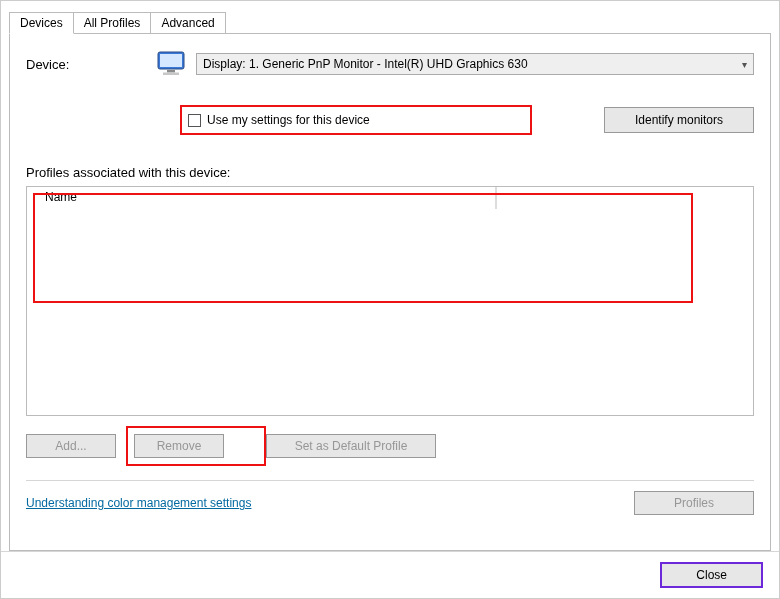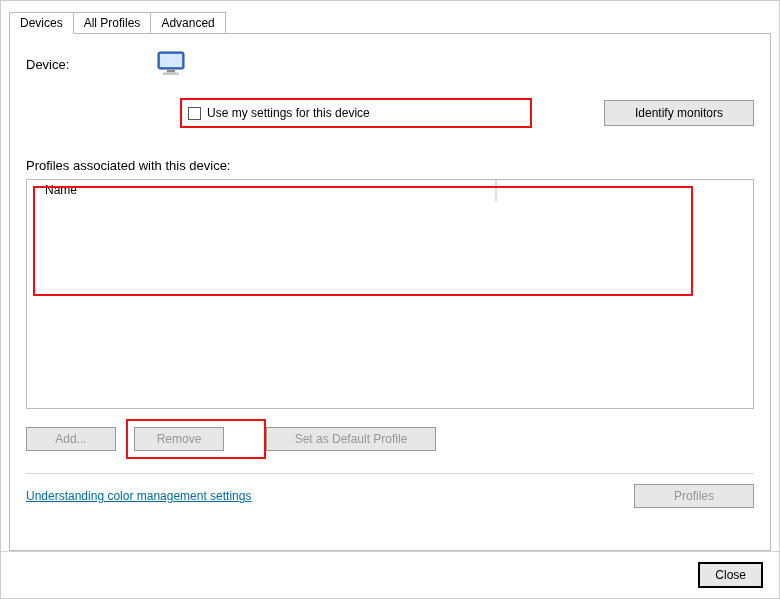--- a/index.html
+++ b/index.html
@@ -43,21 +43,21 @@
   .device-label { width: 120px; font-size: 13px; }
   .monitor-icon-wrap { width: 34px; display:flex; justify-content:center; }
   .device-select {
     flex: 1; height: 22px; background: #efefef; border: 1px solid #aaa;
     display: flex; align-items: center; justify-content: space-between;
     padding: 0 6px 0 6px; font-size: 12px;
   }
   .chev { font-size: 10px; color: #555; }
   .checkbox-row {
     display: flex; align-items: center; justify-content: space-between;
-    margin-top: 20px; margin-left: 154px;
+    margin-top: 27px; margin-left: 154px;
   }
   .chk-group { display: flex; align-items: center; gap: 6px; border: 2px solid #e11; padding: 6px 160px 6px 6px; }
   .checkbox-box {
     width: 13px; height: 13px; border: 1px solid #555; background: #fff; display:inline-block;
   }
   .btn {
     border: 1px solid #999; background: #e7e7e7; padding: 4px 14px; font-size: 12px;
     min-width: 90px; text-align: center; display:inline-block;
   }
   .btn.disabled { color: #979797; background:#e7e7e7; }
@@ -86,21 +86,21 @@
   .hr { border-top: 1px solid #d6d6d6; margin: 14px 0 10px 0; }
   .footer-row {
     display:flex; justify-content: space-between; align-items: center;
   }
   .link { color: #0369a1; text-decoration: underline; font-size: 12px; cursor: pointer; }
   .bottom-bar {
     border-top: 1px solid #d6d6d6; padding: 10px 16px; display:flex; justify-content:flex-end;
     background:#fff;
   }
   .close-btn {
-    border: 2px solid #000000; background: #e7e7e7; padding: 4px 15px; font-size: 12px;
+    border: 2px solid #6d28d9; background: #e7e7e7; padding: 4px 34px; font-size: 12px;
   }
   svg { display:block; }
 </style>
 </head>
 <body>
 
 <div class="window">
 
   <div class="tabs-row">
     <div class="tab active">Devices</div>
@@ -112,20 +112,24 @@
 
     <div class="device-row">
       <div class="device-label">Device:</div>
       <div class="monitor-icon-wrap">
         <svg width="30" height="28" viewBox="0 0 30 28">
           <rect x="2" y="2" width="26" height="17" rx="2" fill="#3a79d8" stroke="#2a4c86"></rect>
           <rect x="4" y="4" width="22" height="13" fill="#d6e8ff"></rect>
           <rect x="11" y="20" width="8" height="2.5" fill="#8a8a8a"></rect>
           <rect x="7" y="22.5" width="16" height="2.5" fill="#c7c7c7"></rect>
         </svg>
+      </div>
+      <div class="device-select">
+        <span>Display: 1. Generic PnP Monitor - Intel(R) UHD Graphics 630</span>
+        <span class="chev">▾</span>
       </div>
     </div>
 
     <div class="checkbox-row">
       <span class="chk-group">
         <span class="checkbox-box"></span>
         <span>Use my settings for this device</span>
       </span>
       <span class="btn identify-btn">Identify monitors</span>
     </div>

